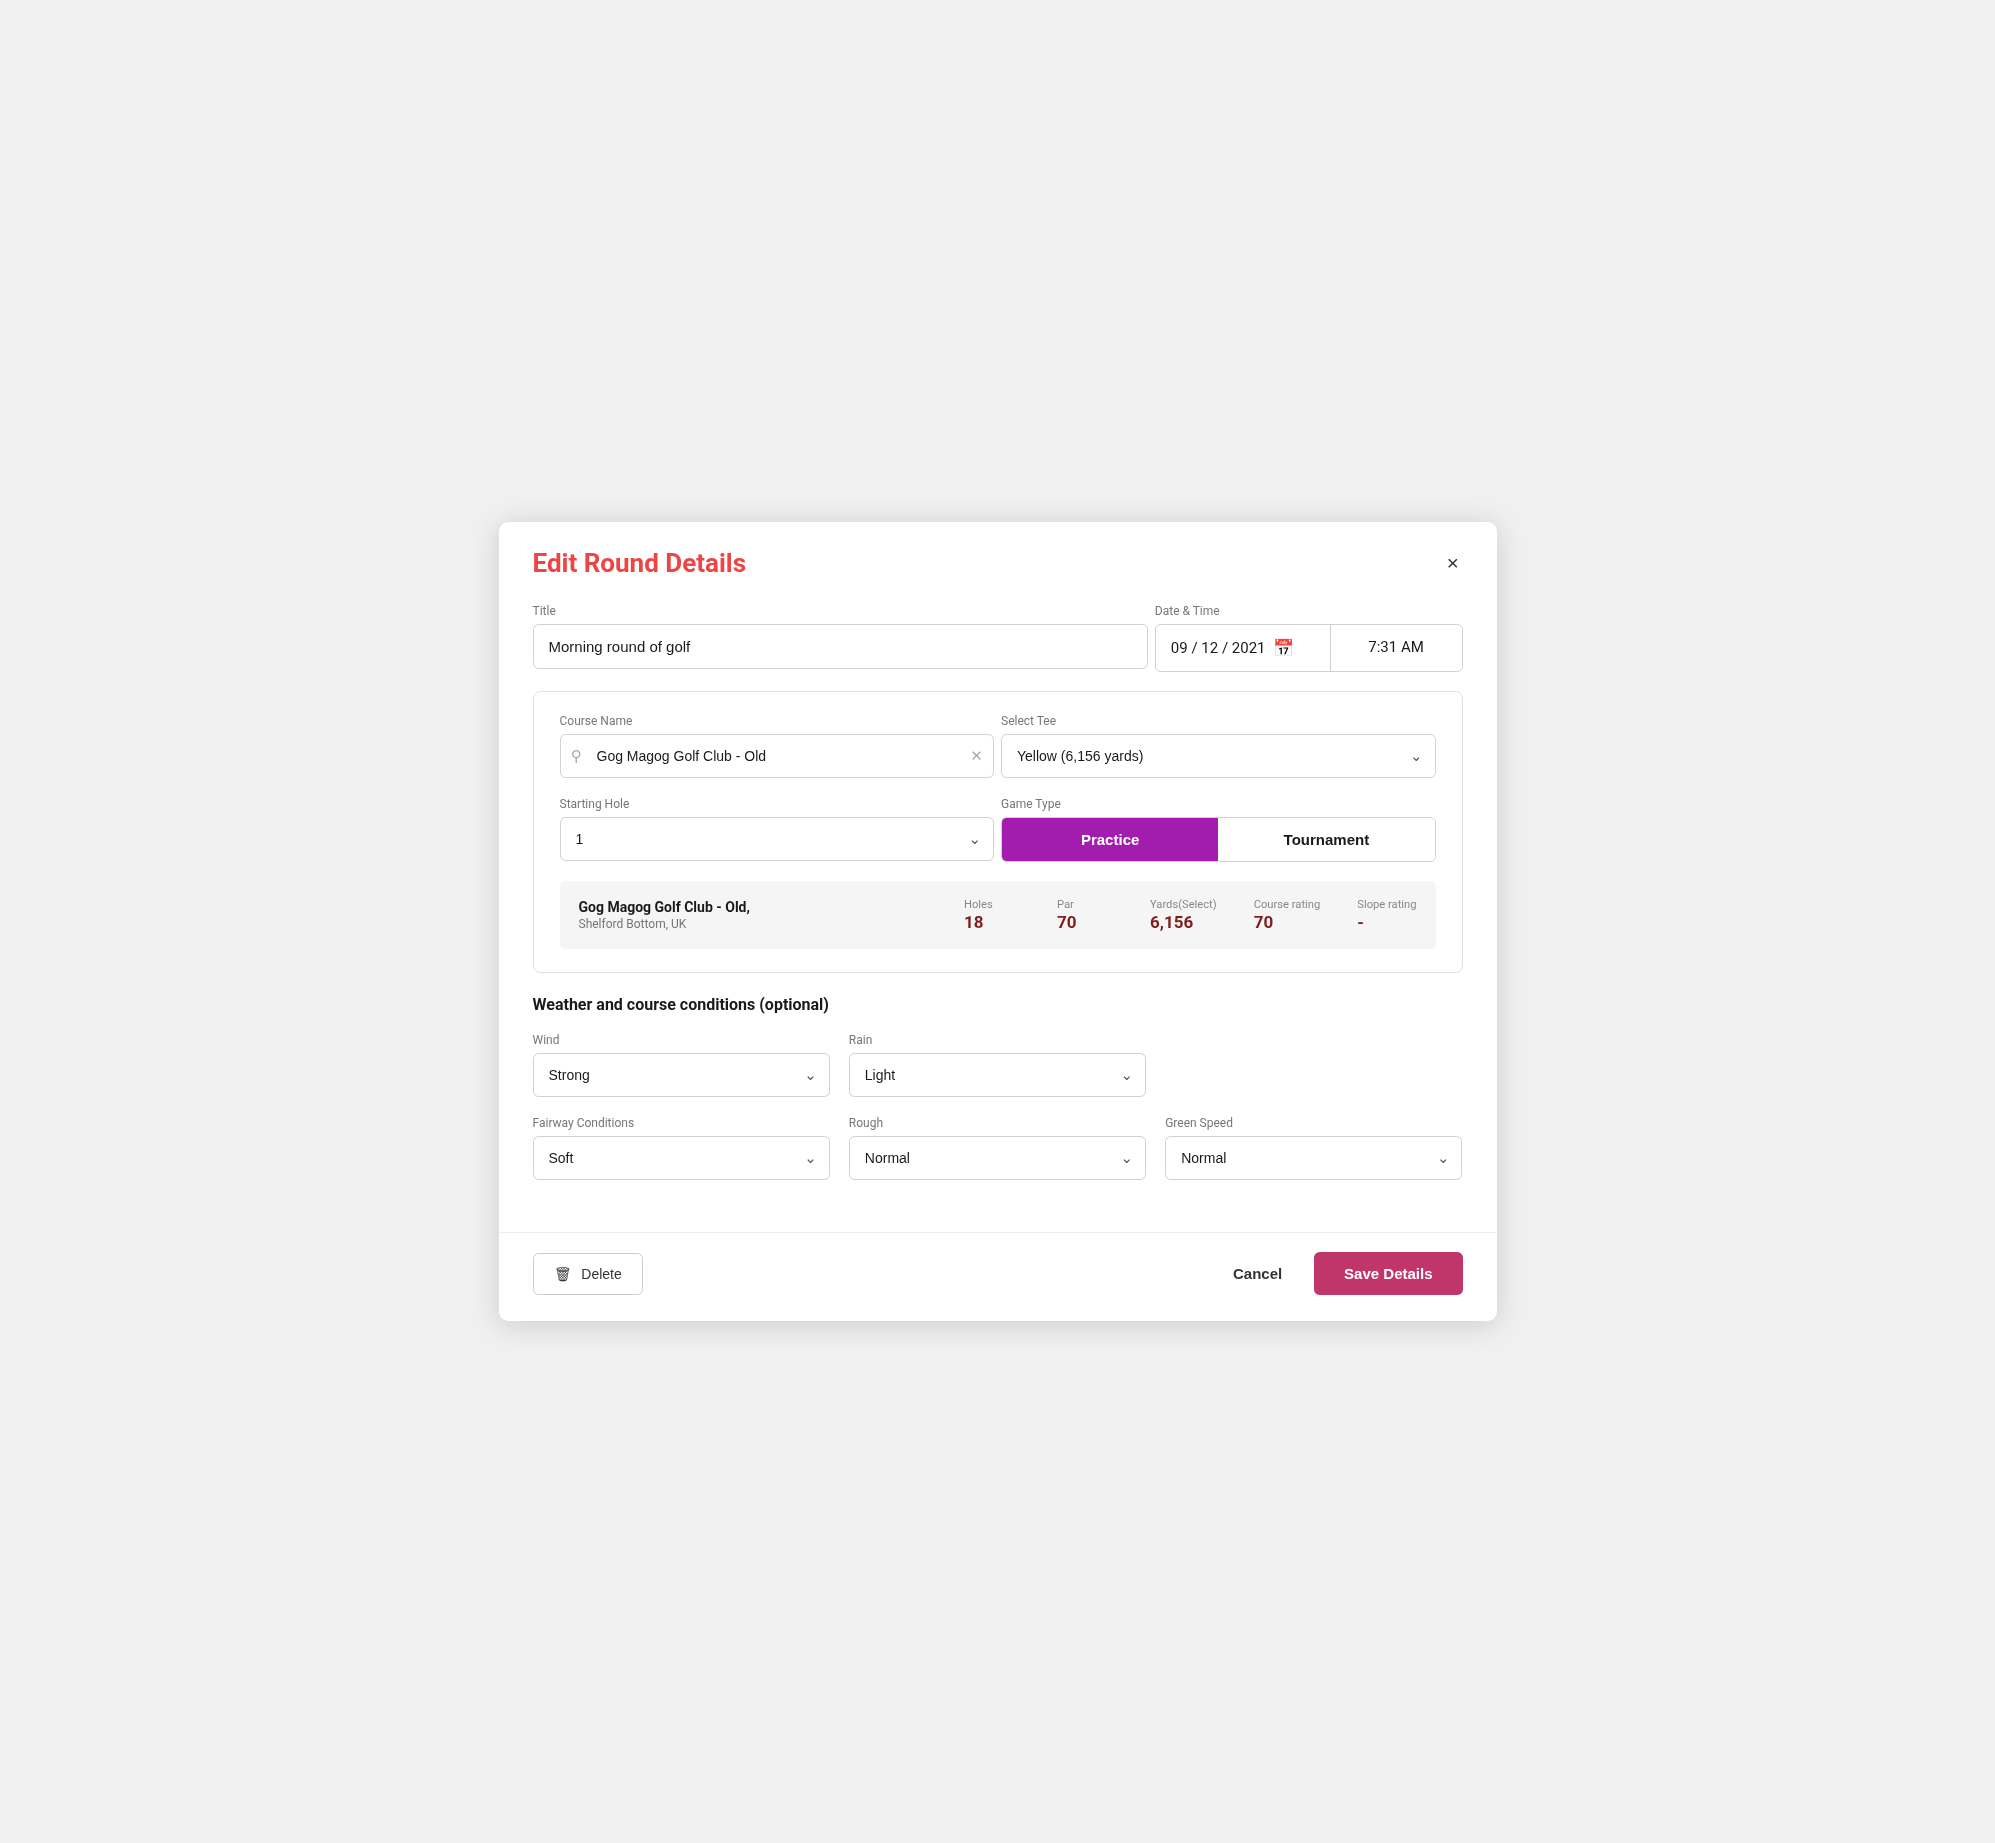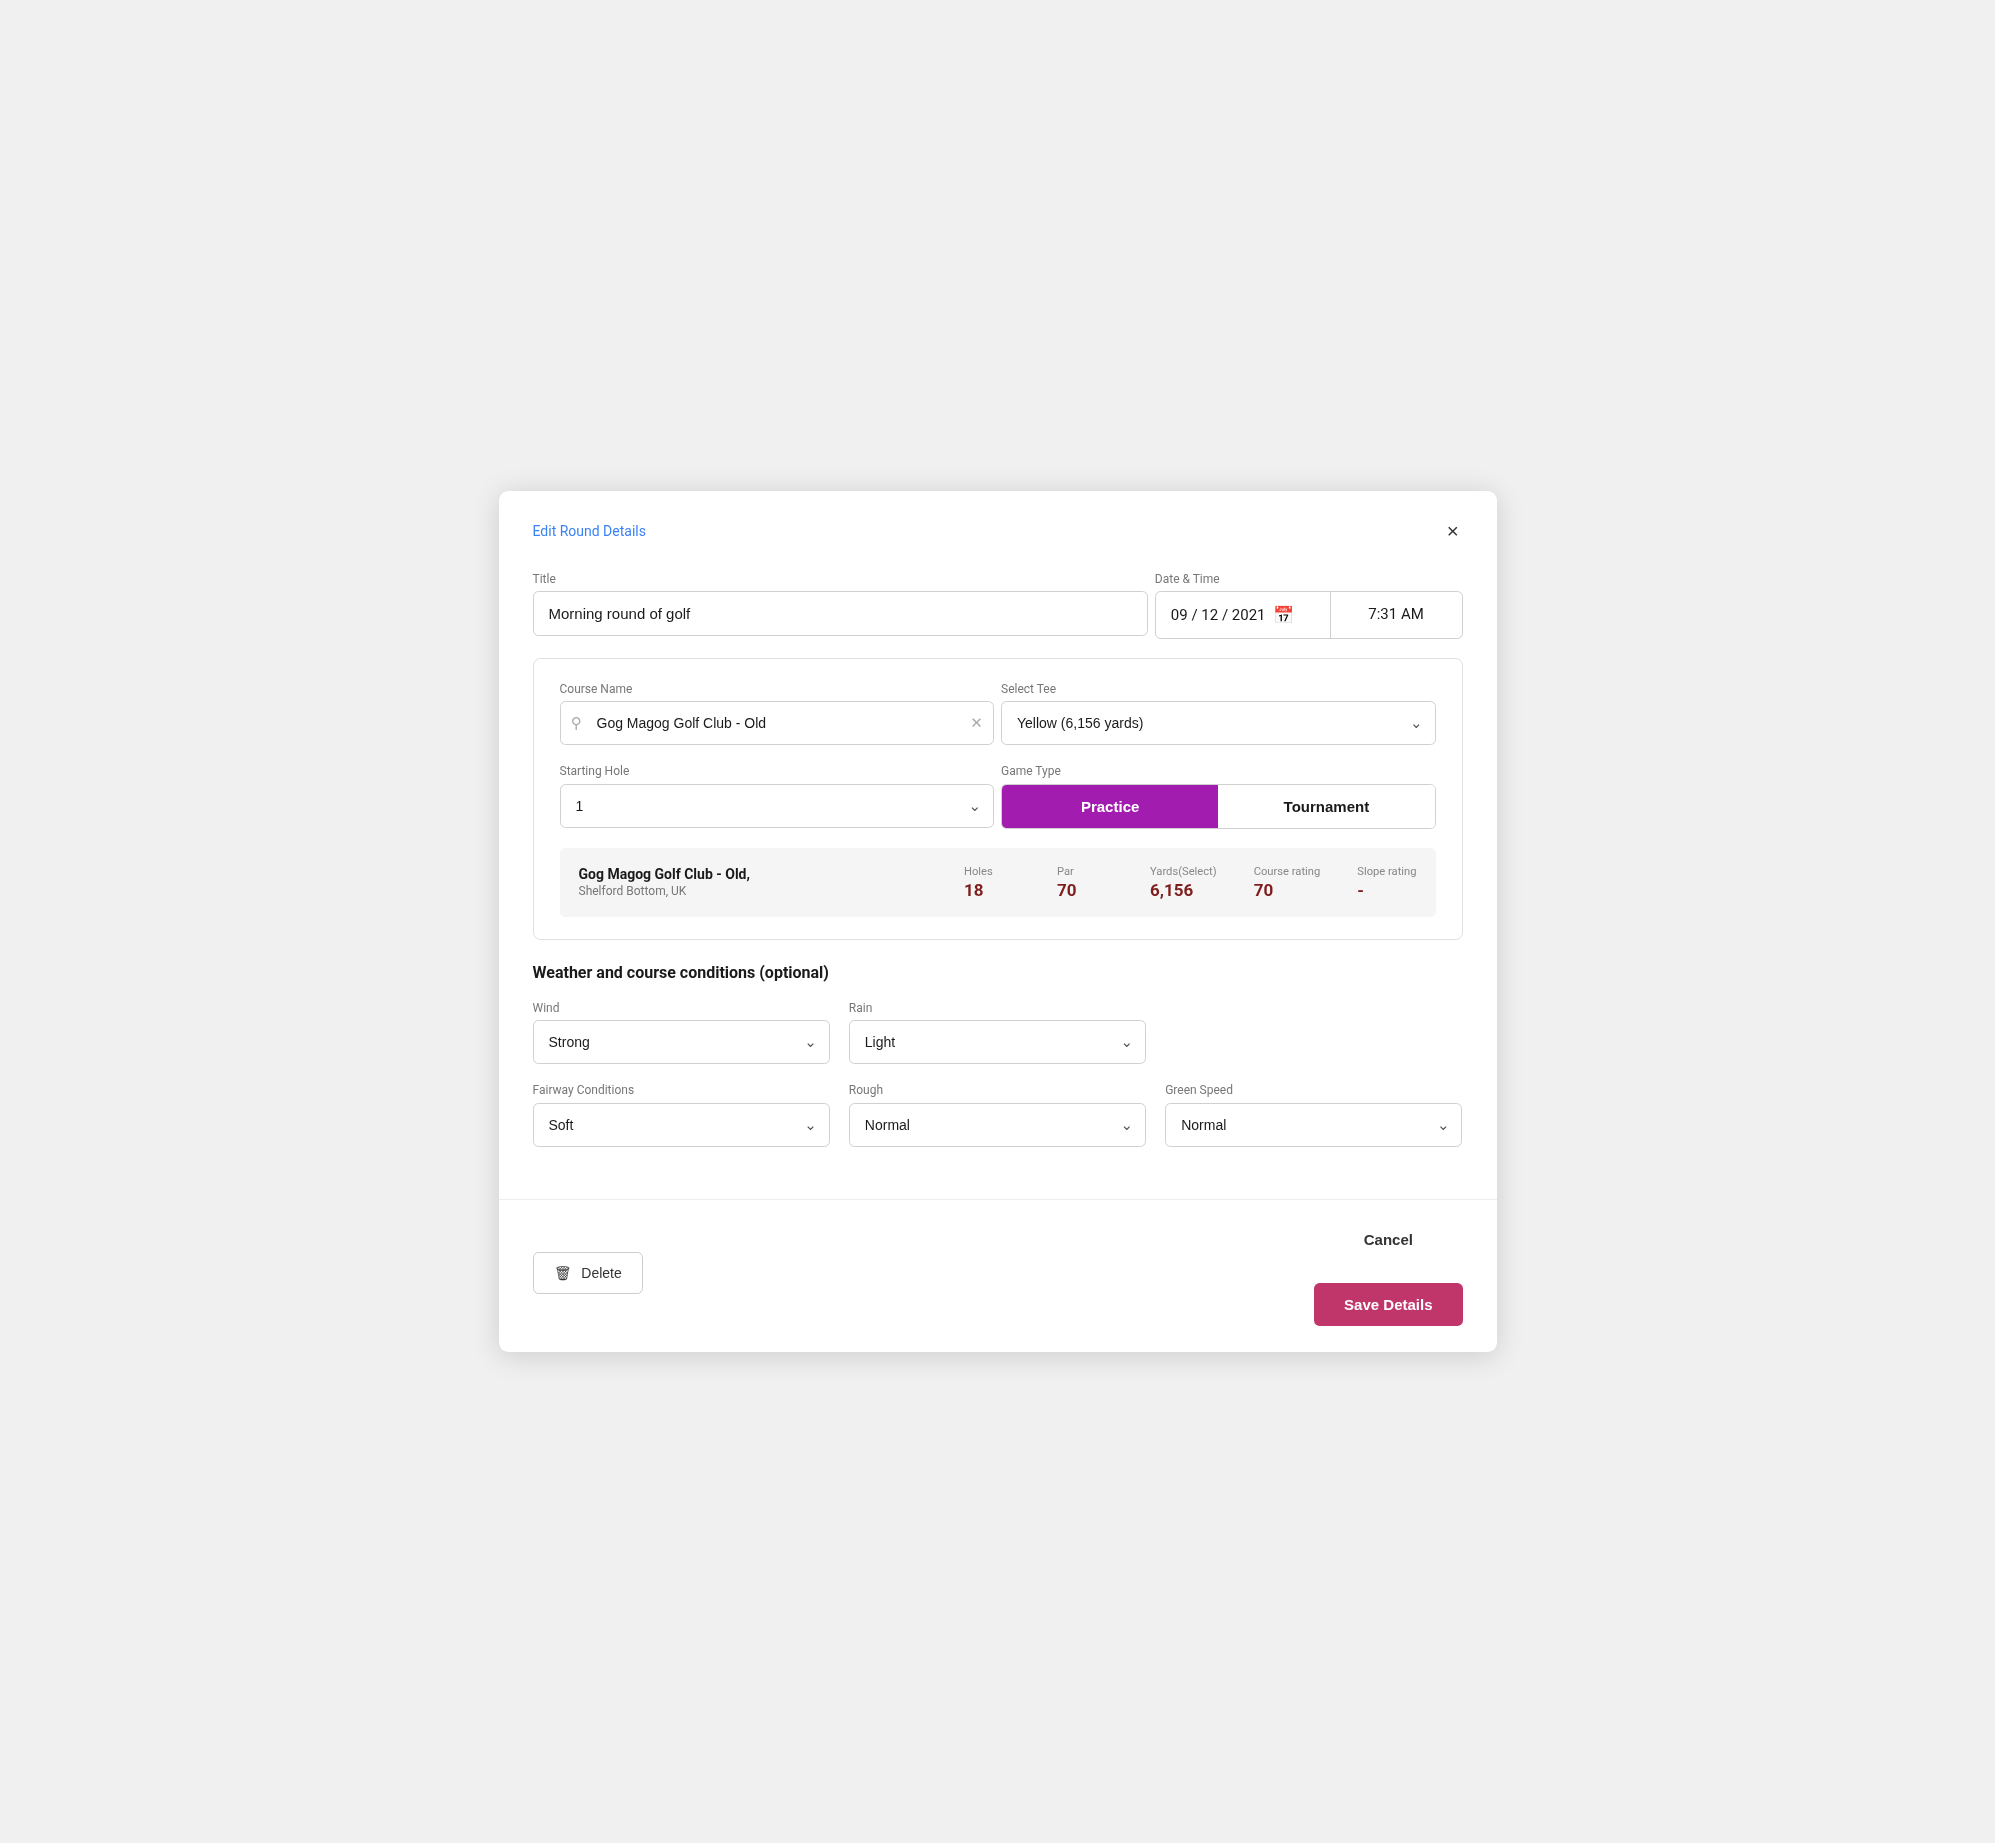--- a/index.html
+++ b/index.html
@@ -22,23 +22,23 @@
       overflow: hidden;
     }
     .modal-header {
       display: flex;
       align-items: center;
       justify-content: space-between;
       padding: 26px 34px 19px 34px;
       border-bottom: none;
     }
     .modal-title {
-      font-size: 14px;
-      font-weight: 400;
-      color: #3b82f6;
+      font-size: 26px;
+      font-weight: 700;
+      color: #ef4444;
     }
     .close-btn {
       background: none;
       border: none;
       font-size: 20.6px;
       cursor: pointer;
       color: #333;
       line-height: 1;
       padding: 3.7px;
     }
@@ -259,21 +259,20 @@
       padding: 12px 20.6px;
       font-size: 14px;
       color: #333;
       cursor: pointer;
       font-weight: 400;
     }
     .footer-right {
       display: flex;
       align-items: center;
       gap: 22.5px;
-      flex-direction: column;
     }
     .cancel-btn {
       background: none;
       border: none;
       font-size: 15px;
       font-weight: 600;
       color: #333;
       cursor: pointer;
       padding: 12px 9.4px;
     }

